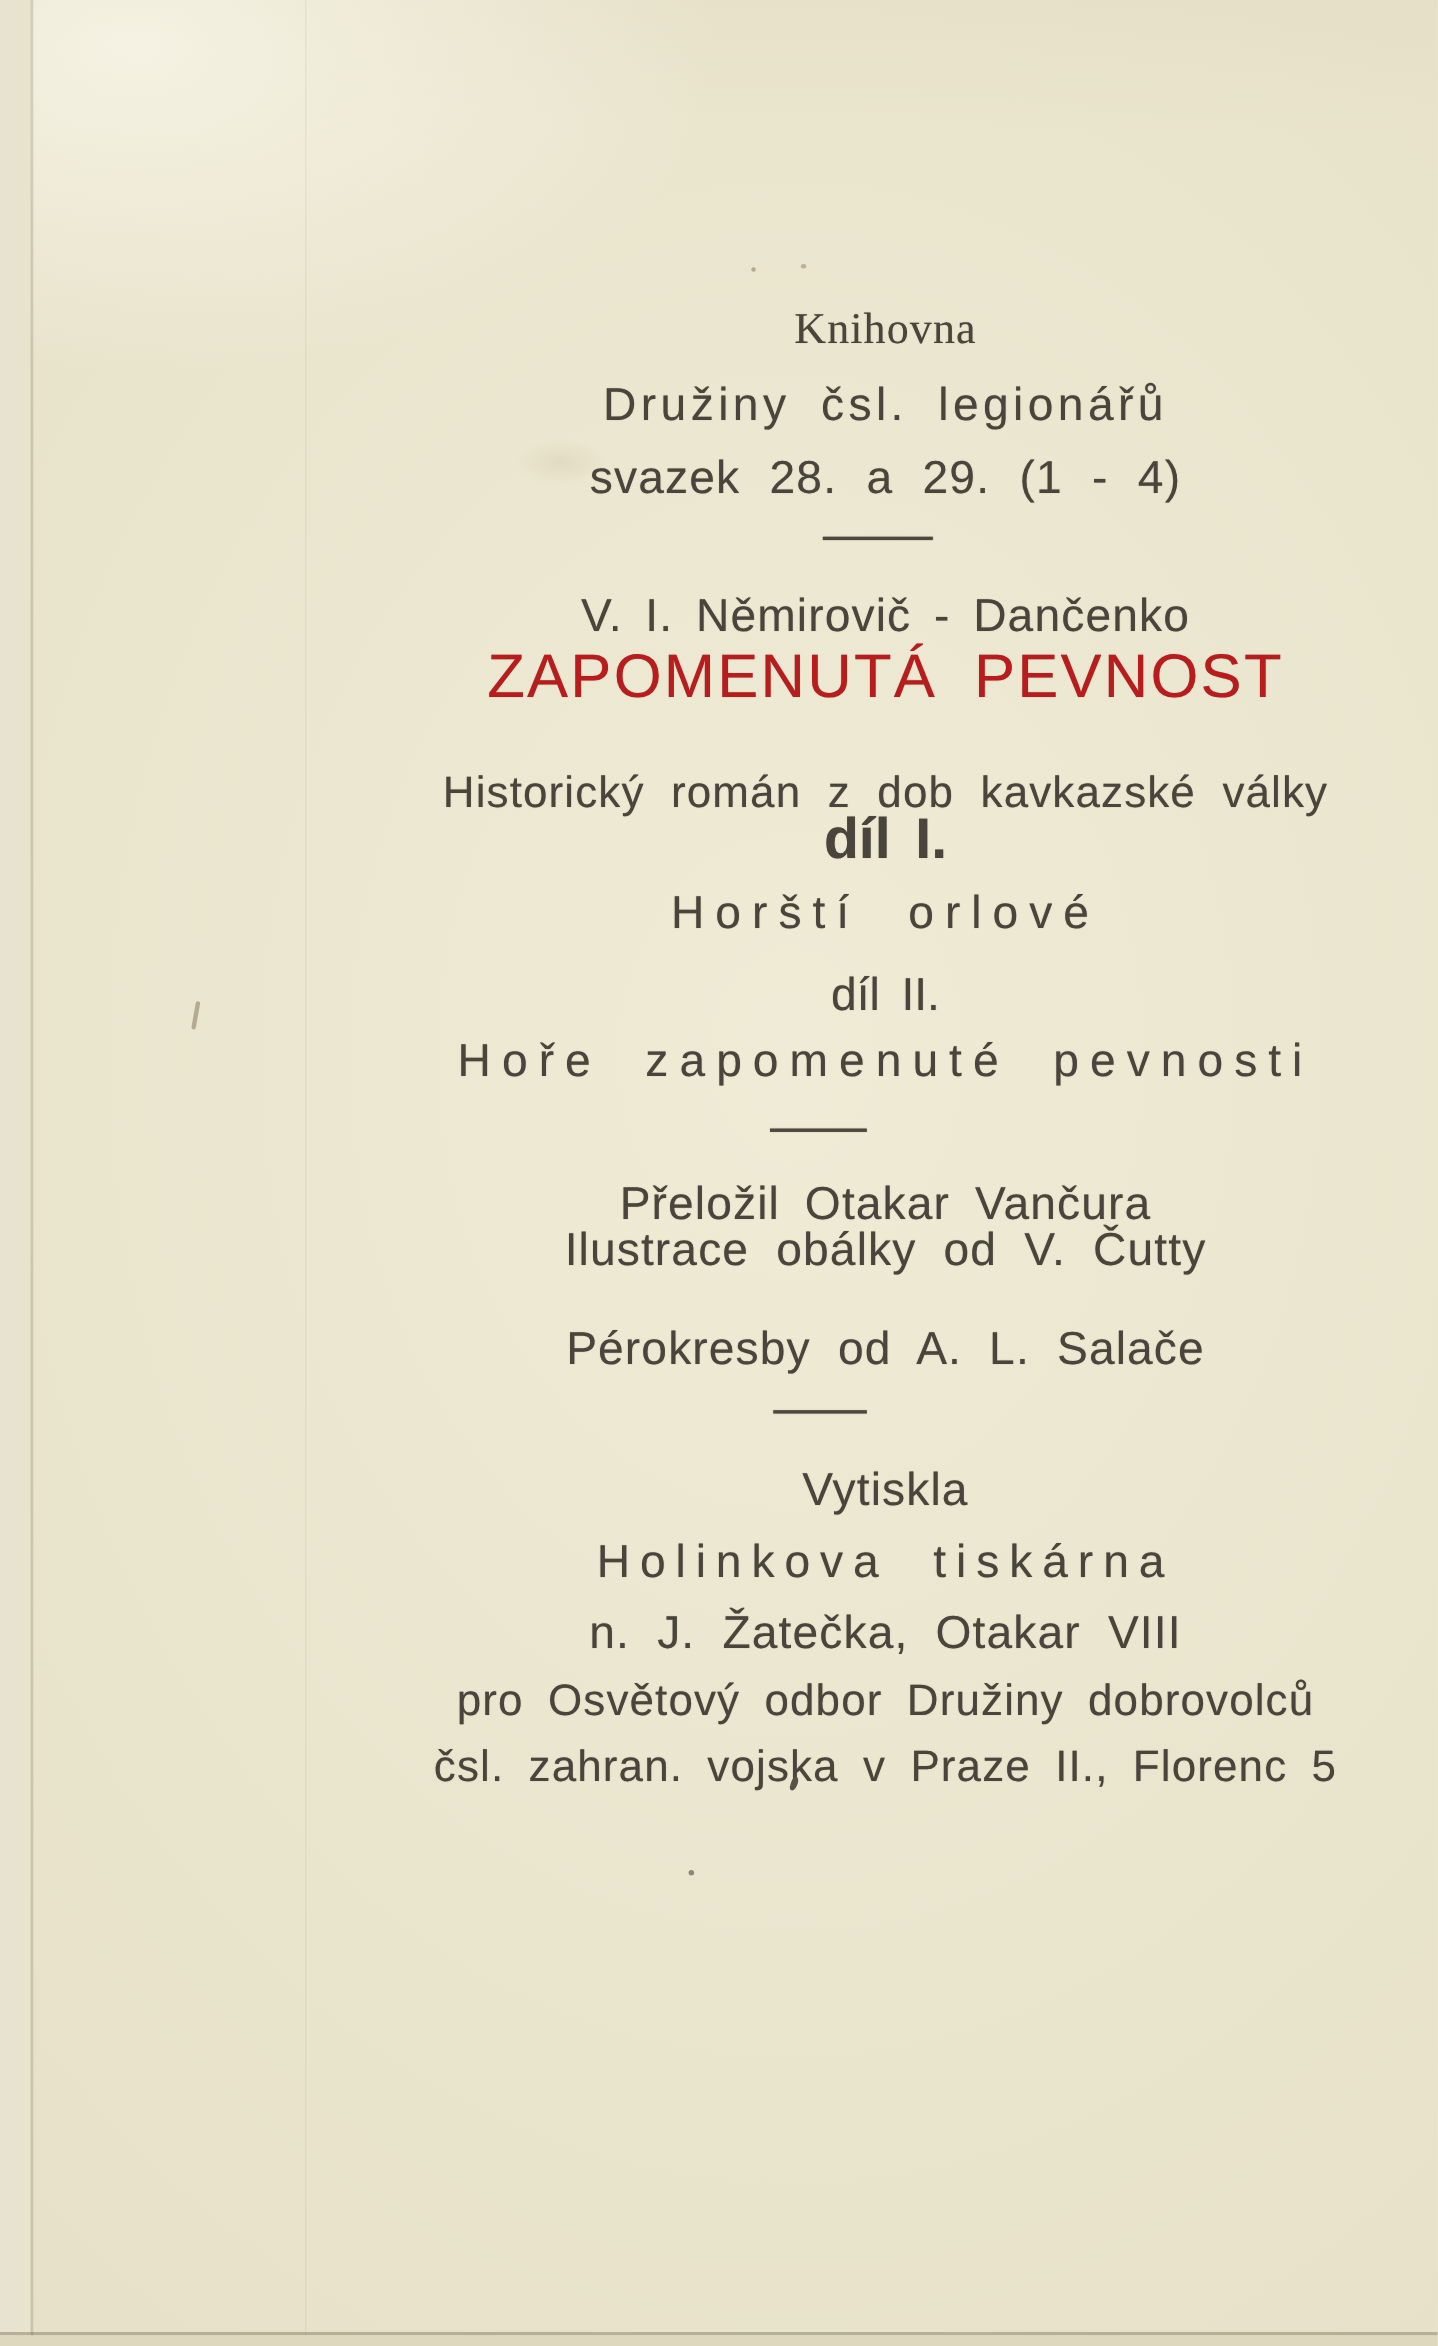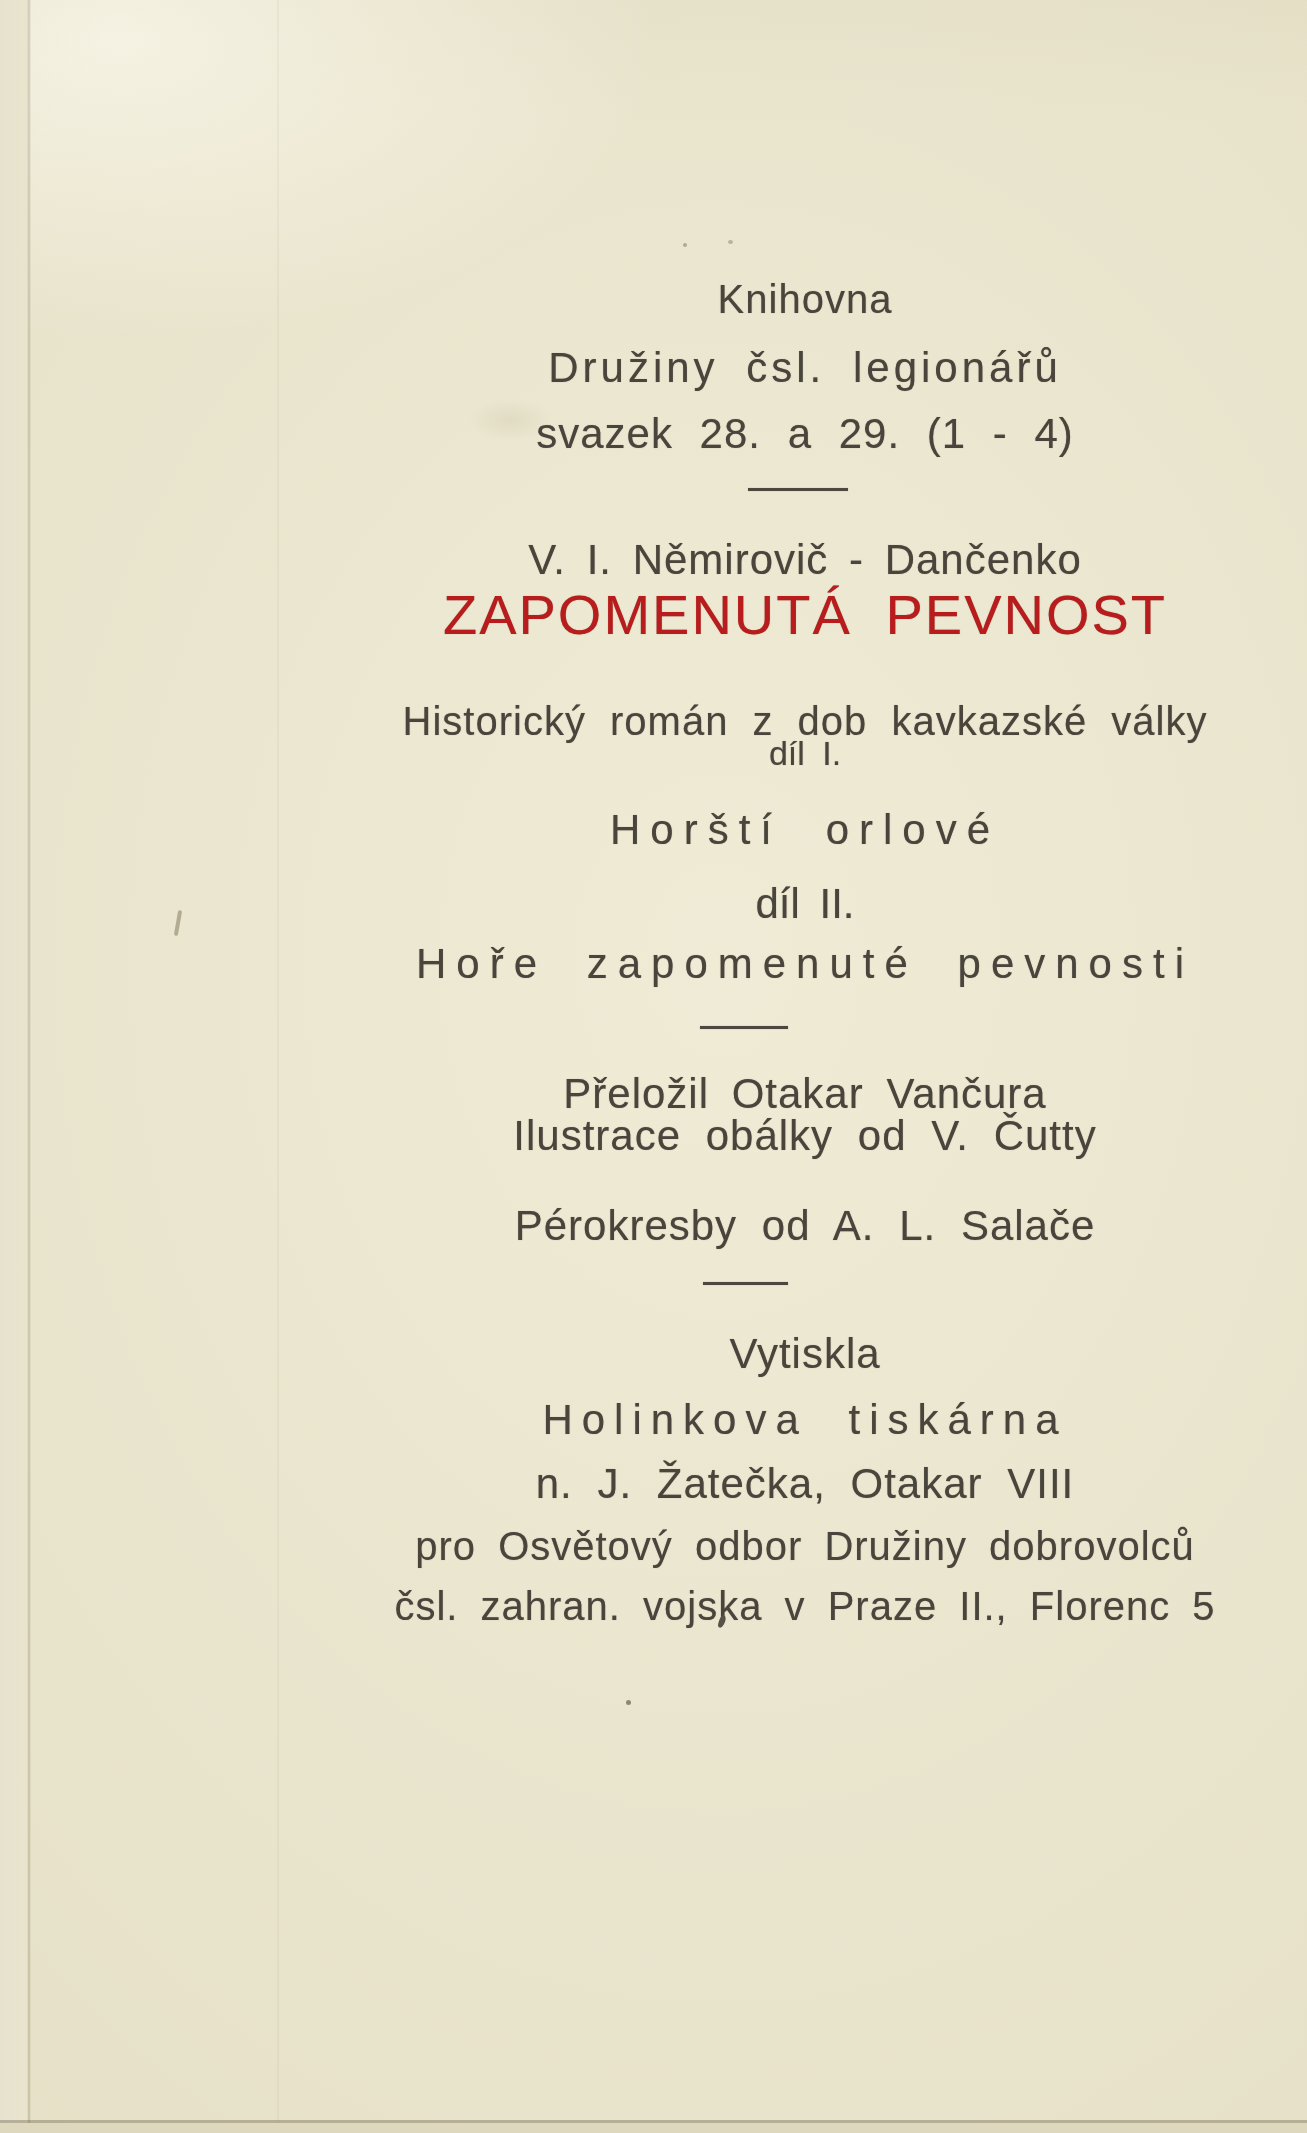--- a/index.html
+++ b/index.html
@@ -36,27 +36,27 @@
   .bottom-strip{
     position:absolute;left:0;top:2123px;width:100%;height:10px;
     background:#ded8bf;
   }
   
   .line{
     position:absolute;left:305px;width:1000px;text-align:center;
     color:#49453c;line-height:1.05;white-space:nowrap;
     text-shadow:0 0 1px rgba(73,69,60,0.45);
   }
-  .l-knihovna   {top:278px;font-size:40px;letter-spacing:1px;}
+  .l-knihovna   {top:278px;font-size:40px;letter-spacing:1px;font-family:Liberation Serif, serif;}
   .l-druziny    {top:346px;font-size:42px;letter-spacing:4px;word-spacing:12px;}
   .l-svazek     {top:412px;font-size:42px;letter-spacing:1px;word-spacing:14px;}
   .l-author     {top:538px;font-size:42px;letter-spacing:1px;word-spacing:8px;}
   .l-title      {top:586px;font-size:56px;letter-spacing:2px;word-spacing:16px;color:#b91c1c;}
   .l-subtitle   {top:664px;font-size:40px;letter-spacing:1px;word-spacing:12px;margin-top:36px;}
-  .l-dil1       {top:736px;font-size:34px;word-spacing:8px;}
+  .l-dil1       {top:736px;font-size:52px;word-spacing:8px;font-weight:bold;}
   .l-part1      {top:808px;font-size:42px;letter-spacing:10px;word-spacing:22px;}
   .l-dil2       {top:882px;font-size:42px;word-spacing:8px;}
   .l-part2      {top:942px;font-size:42px;letter-spacing:10px;word-spacing:18px;}
   .l-translator {top:1072px;font-size:42px;letter-spacing:1px;word-spacing:10px;}
   .l-cover      {top:1114px;font-size:42px;letter-spacing:1px;word-spacing:12px;text-align:center;}
   .l-drawings   {top:1204px;font-size:42px;letter-spacing:1px;word-spacing:12px;}
   .l-vytiskla   {top:1332px;font-size:42px;letter-spacing:1px;}
   .l-holinkova  {top:1398px;font-size:42px;letter-spacing:9px;word-spacing:20px;}
   .l-zatecka    {top:1462px;font-size:42px;letter-spacing:1px;word-spacing:12px;}
   .l-pro        {top:1525px;font-size:40px;letter-spacing:1px;word-spacing:10px;}

